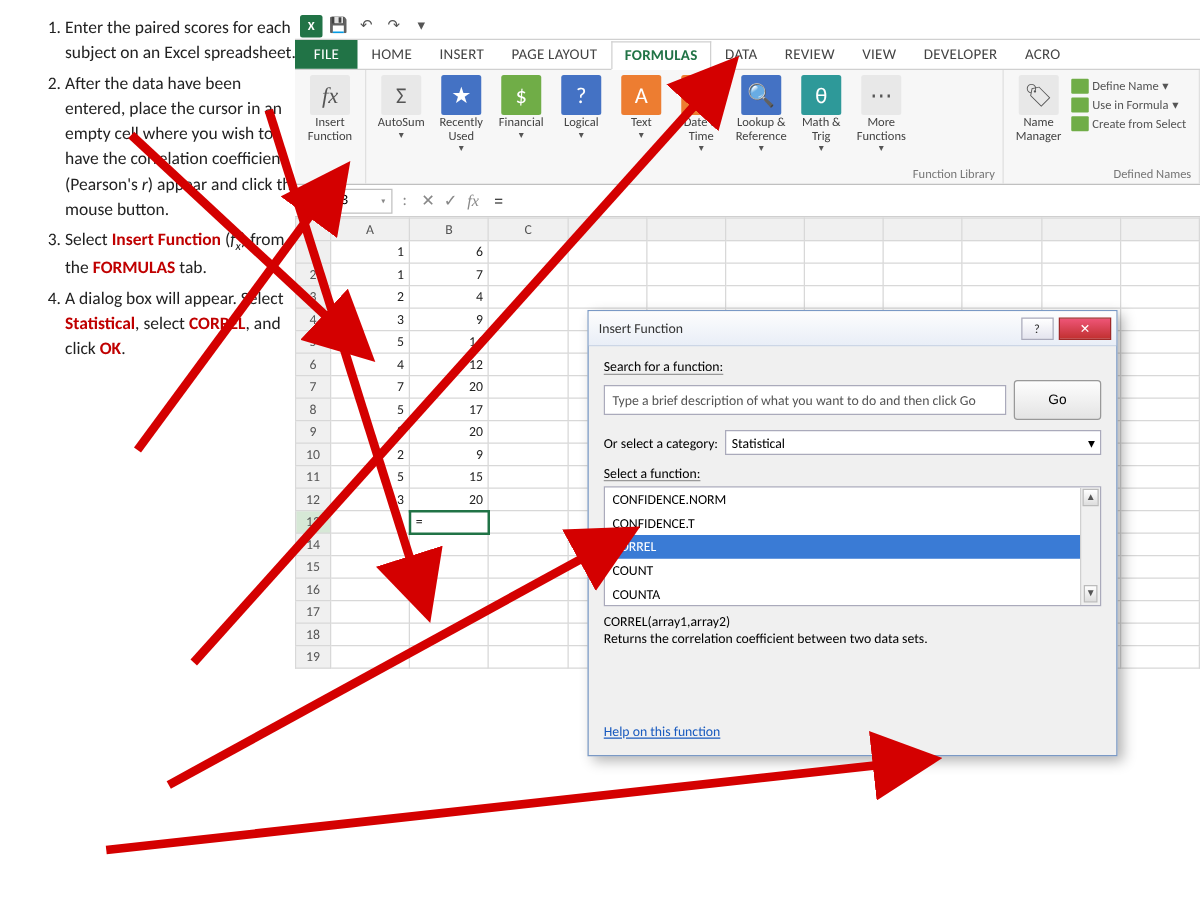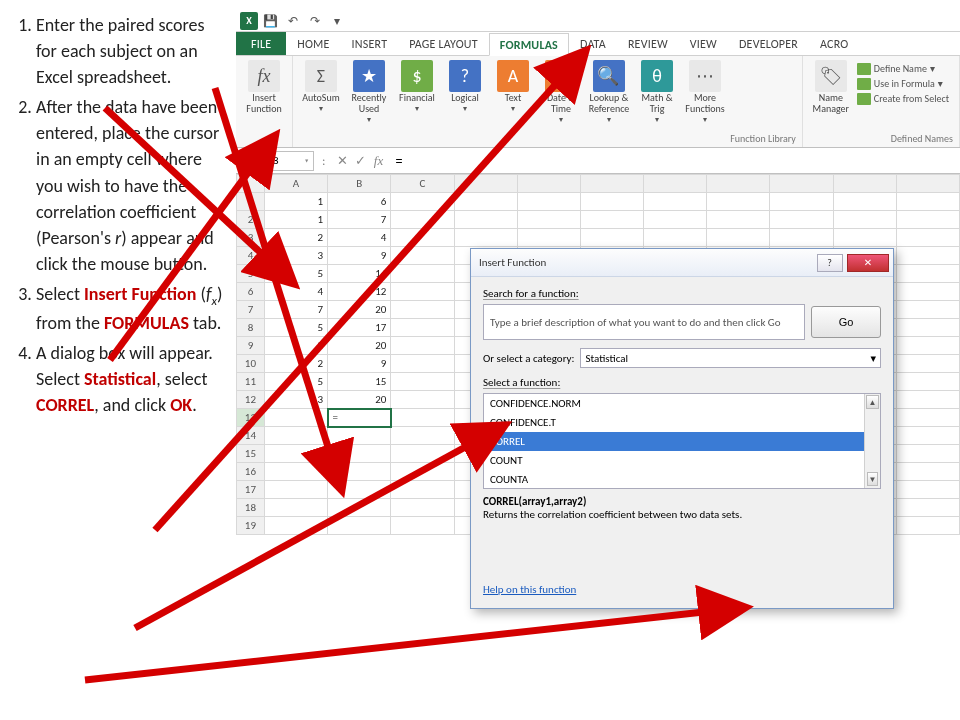--- a/index.html
+++ b/index.html
@@ -1,19 +1,19 @@
 <!DOCTYPE html>
 <html><head>
 <meta charset="utf-8">
 <style>
 * { box-sizing: border-box; margin: 0; padding: 0; }
 body { font-family: Calibri, Arial, sans-serif; font-size: 13px; background: #fff; width: 960px; height: 720px; position: relative; overflow: hidden; }
 
 
-.instructions { position: absolute; left: 8px; top: 12px; width: 220px; font-size: 18px; line-height: 1.45; color: #222; }
+.instructions { position: absolute; left: 24px; top: 12px; width: 220px; font-size: 14px; line-height: 1.45; color: #222; }
 .instructions ol { padding-left: 28px; }
 .instructions li { margin-bottom: 4px; }
 .red-bold { color: #c00000; font-weight: bold; }
 .ital { font-style: italic; }
 .sub { font-size: 0.7em; vertical-align: sub; }
 
 
 .excel { position: absolute; left: 236px; top: 10px; right: 0; bottom: 0; background: #fff; }
 
 
@@ -70,31 +70,31 @@
 .grid .sel-cell { border: 2px solid #217346 !important; text-align: left; }
 
 
 .dialog { position: absolute; left: 470px; top: 248px; width: 424px; background: #f0f0f0; border: 1px solid #7a99c5; box-shadow: 4px 4px 10px rgba(0,0,0,0.3); font-size: 11px; }
 .dlg-title { height: 28px; background: linear-gradient(#fdfdfd,#e9eef7); border-bottom: 1px solid #ccd6e6; display: flex; align-items: center; justify-content: space-between; padding: 0 4px 0 8px; color: #333; }
 .dlg-title .wbtn { width: 26px; height: 18px; border: 1px solid #aab; background: linear-gradient(#fff,#e4e4ee); margin-left: 2px; display: inline-flex; align-items: center; justify-content: center; font-size: 10px; cursor: pointer; }
 .dlg-title .wbtn.close { background: linear-gradient(#e57,#c13030); color: #fff; border-color: #a02828; width: 42px; }
 .dlg-body { padding: 10px 12px; }
 .dlg-field-label { margin-bottom: 4px; text-decoration: underline; text-underline-offset: 2px; text-decoration-color: #999; }
 .dlg-row { display: flex; align-items: center; gap: 6px; margin-bottom: 8px; }
-.dlg-textbox { flex: 1; border: 1px solid #aab; background: #fff; padding: 4px 6px; font-size: 11px; color: #555; height: 36px; display: flex; align-items: center; }
+.dlg-textbox { flex: 1; border: 1px solid #aab; background: #fff; padding: 4px 6px; font-size: 11px; color: #555; height: 24px; display: flex; align-items: center; }
 .dlg-btn { height: 32px; min-width: 70px; background: linear-gradient(#fdfdfd,#e4e4e4); border: 1px solid #999; font-size: 11px; cursor: pointer; padding: 0 12px; border-radius: 3px; }
 .dlg-btn.primary { border-color: #3a7bd5; box-shadow: 0 0 0 1px #7aa7e8 inset; }
 .dlg-select { border: 1px solid #aab; background: #fff; height: 20px; flex: 1; padding: 0 4px; font-size: 11px; display: flex; align-items: center; justify-content: space-between; }
 .dlg-listbox { border: 1px solid #aab; background: #fff; height: 96px; overflow: hidden; position: relative; }
 .dlg-listbox .li { padding: 3px 6px; font-size: 11px; cursor: pointer; }
 .dlg-listbox .li.sel { background: #3a7bd5; color: #fff; }
 .dlg-listbox .sbar { position: absolute; right: 0; top: 0; bottom: 0; width: 16px; background: #f0f0f0; border-left: 1px solid #d0d0d0; }
 .dlg-listbox .sbar .arr { height: 14px; background: linear-gradient(#fff,#ddd); border: 1px solid #bbb; margin: 1px; display: flex; align-items: center; justify-content: center; font-size: 8px; color: #555; }
 .dlg-desc { margin-top: 6px; font-size: 11px; }
-.dlg-desc .sig { font-weight: bold; }
+.dlg-desc .sig { font-weight: normal; }
 .dlg-foot { display: flex; justify-content: space-between; align-items: center; padding: 8px 12px 12px 12px; border-top: none; }
 .dlg-link { color: #1a5bbf; text-decoration: underline; cursor: pointer; font-size: 11px; margin-top: 44px; }
 
 
 .arrows { position: absolute; left: 0; top: 0; width: 960px; height: 720px; pointer-events: none; }
 </style>
 </head>
 <body>
 
 <div class="instructions">

